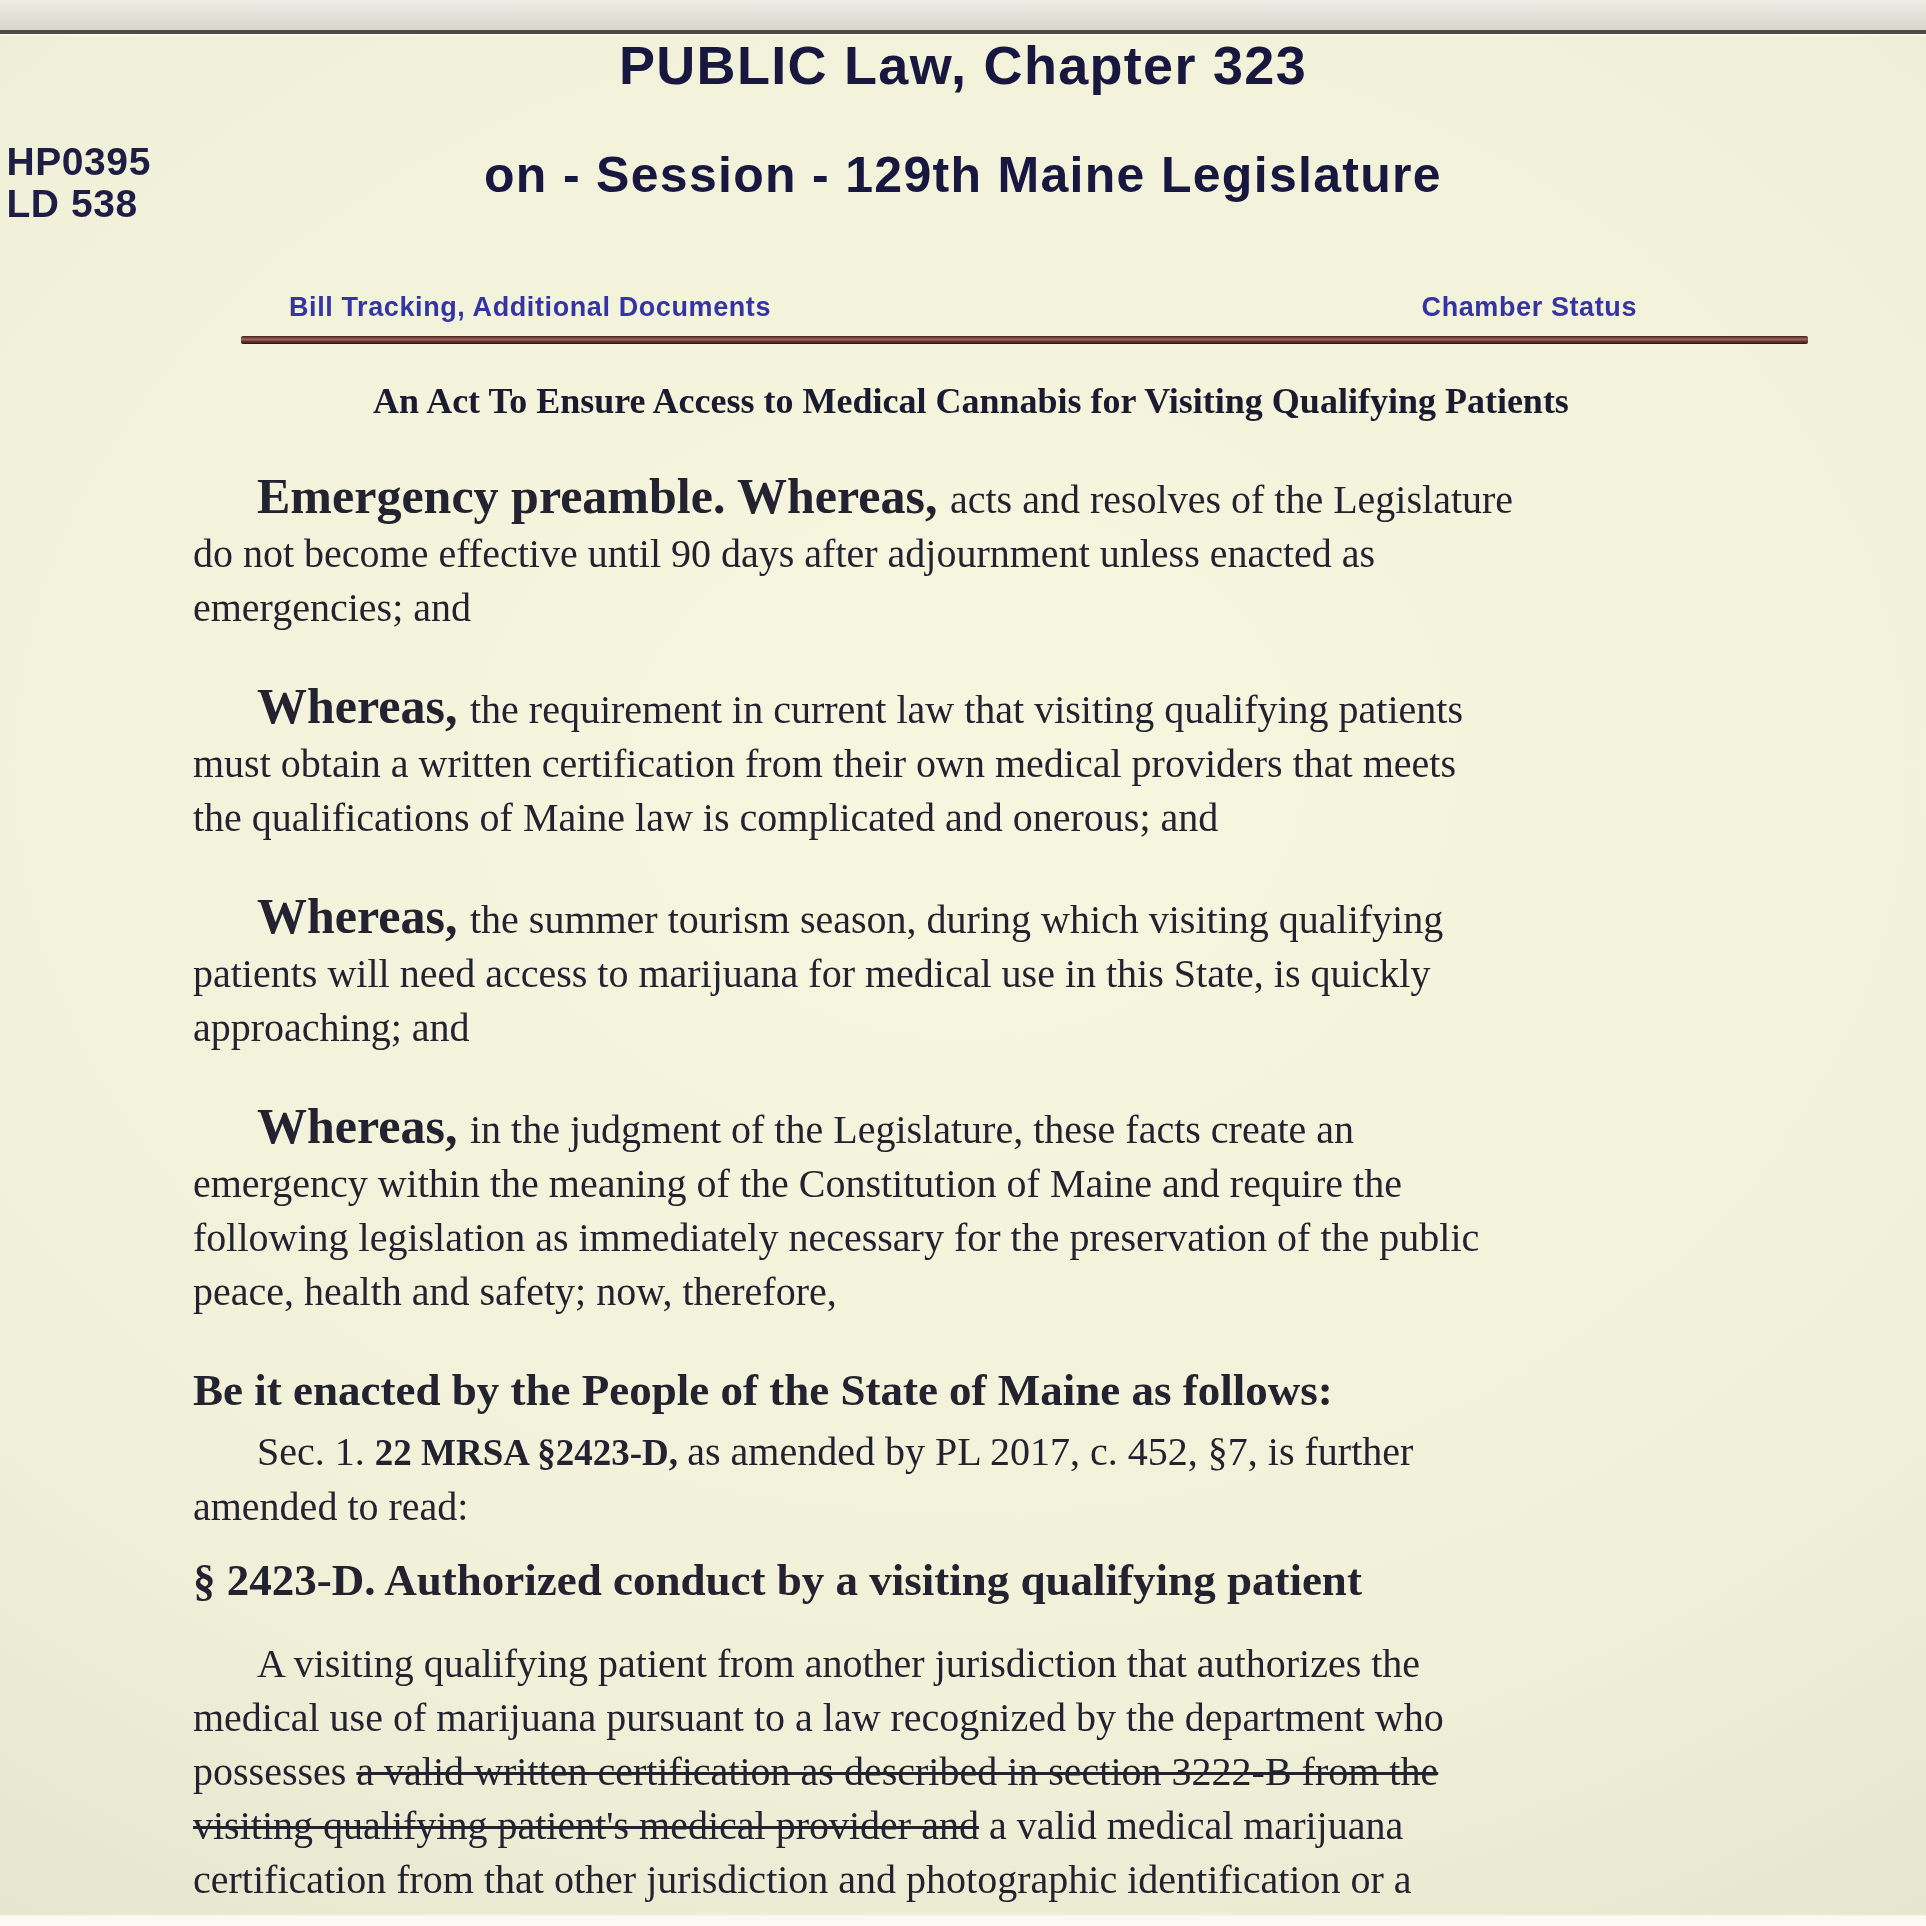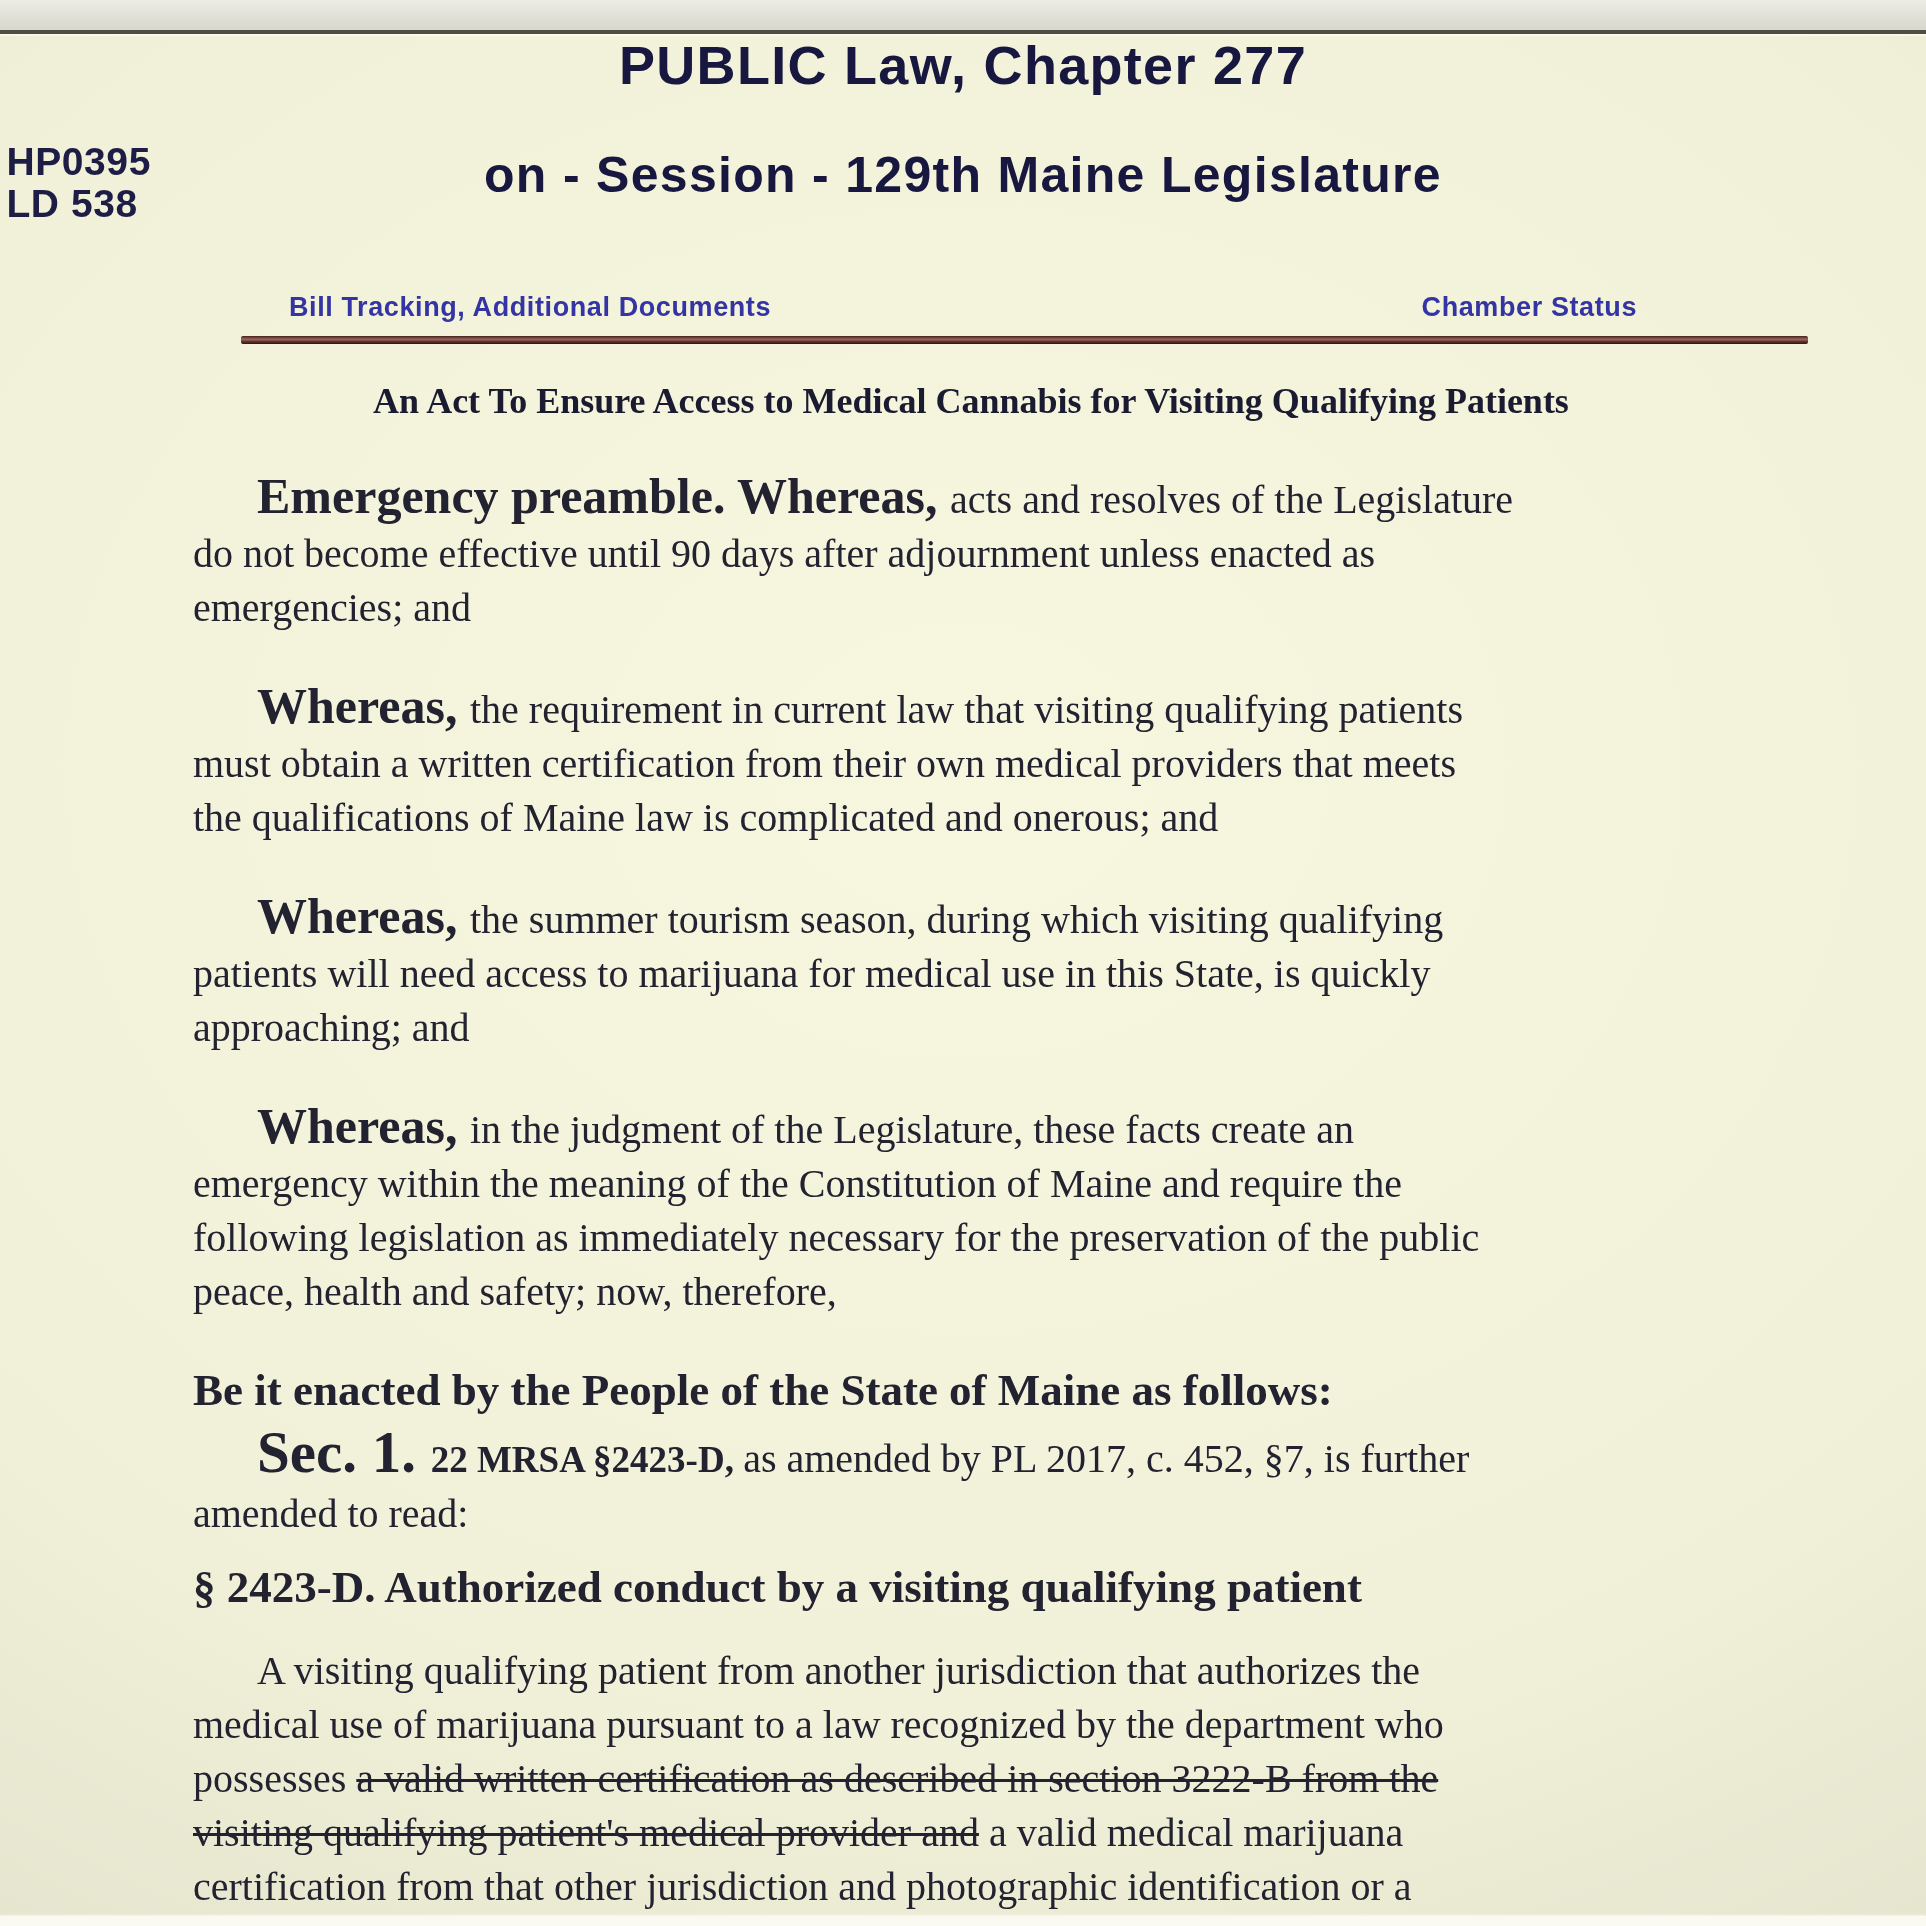--- a/index.html
+++ b/index.html
@@ -32,35 +32,35 @@
   .act-title { position:absolute; top:380px; left:8px; width:100%; text-align:center;
     font-family:"Liberation Serif", serif; font-size:36px; font-weight:bold; color:#1a1a30; }
   .doc { position:absolute; left:193px; top:469px; width:1618px; z-index:1;
     font-family:"Liberation Serif", serif; font-size:40px; line-height:54px; color:#222230; }
   .doc p { margin:0 0 44px 0; }
   .doc p.tight-a { margin-bottom:8px; }
   .doc p.tight-b { margin-bottom:18.6px; }
   .doc p.tight-c { margin-bottom:30px; }
   .indented { text-indent:64px; }
   .lead { font-weight:bold; font-size:50px; }
-  .lead-sec { font-weight:bold; font-size:59px; }
+  .lead-sec { font-weight:normal; font-size:40px; }
   .citation { font-weight:bold; font-size:37px; }
   .bold-line { font-weight:bold; font-size:45px; }
   .struck { text-decoration:line-through; text-decoration-thickness:3.2px; }
   .bottom-strip { position:absolute; bottom:0; left:0; width:100%; height:9.6px;
     background:#fafaf3; z-index:2; box-shadow:0 -1.3px 1.9px rgba(250,250,243,0.8); }
 </style>
 </head>
 <body>
 
 <div class="page">
   <div class="top-band"></div>
   <div class="top-line"></div>
 
-  <div class="chapter-title">PUBLIC Law, Chapter 277</div>
+  <div class="chapter-title">PUBLIC Law, Chapter 323</div>
 
   <div class="bill-numbers">
     <div>HP0395</div>
     <div>LD 538</div>
   </div>
 
   <div class="session-title">on - Session - 129th Maine Legislature</div>
 
   <div class="links-row">
     <a>Bill Tracking, Additional Documents</a>

